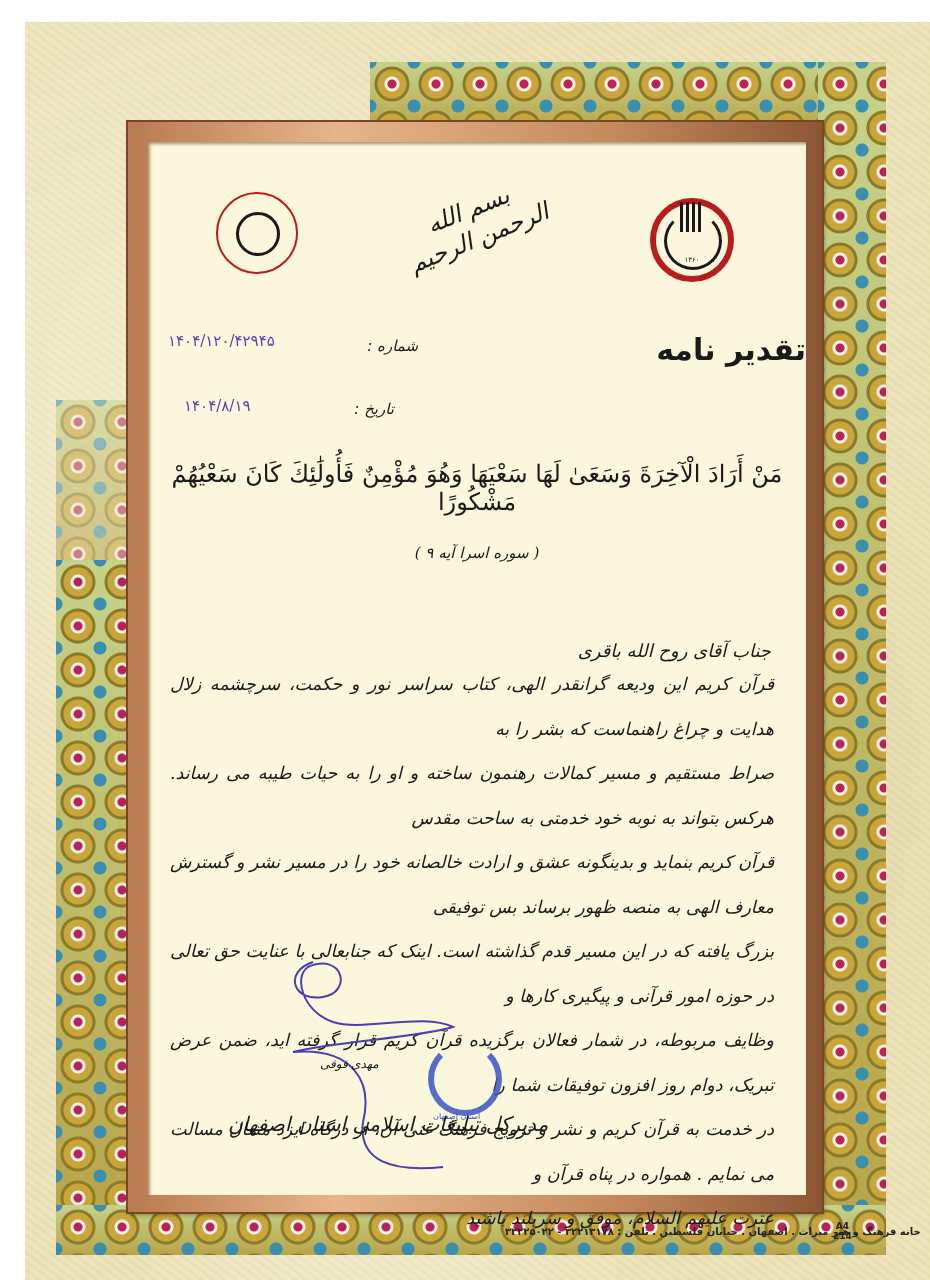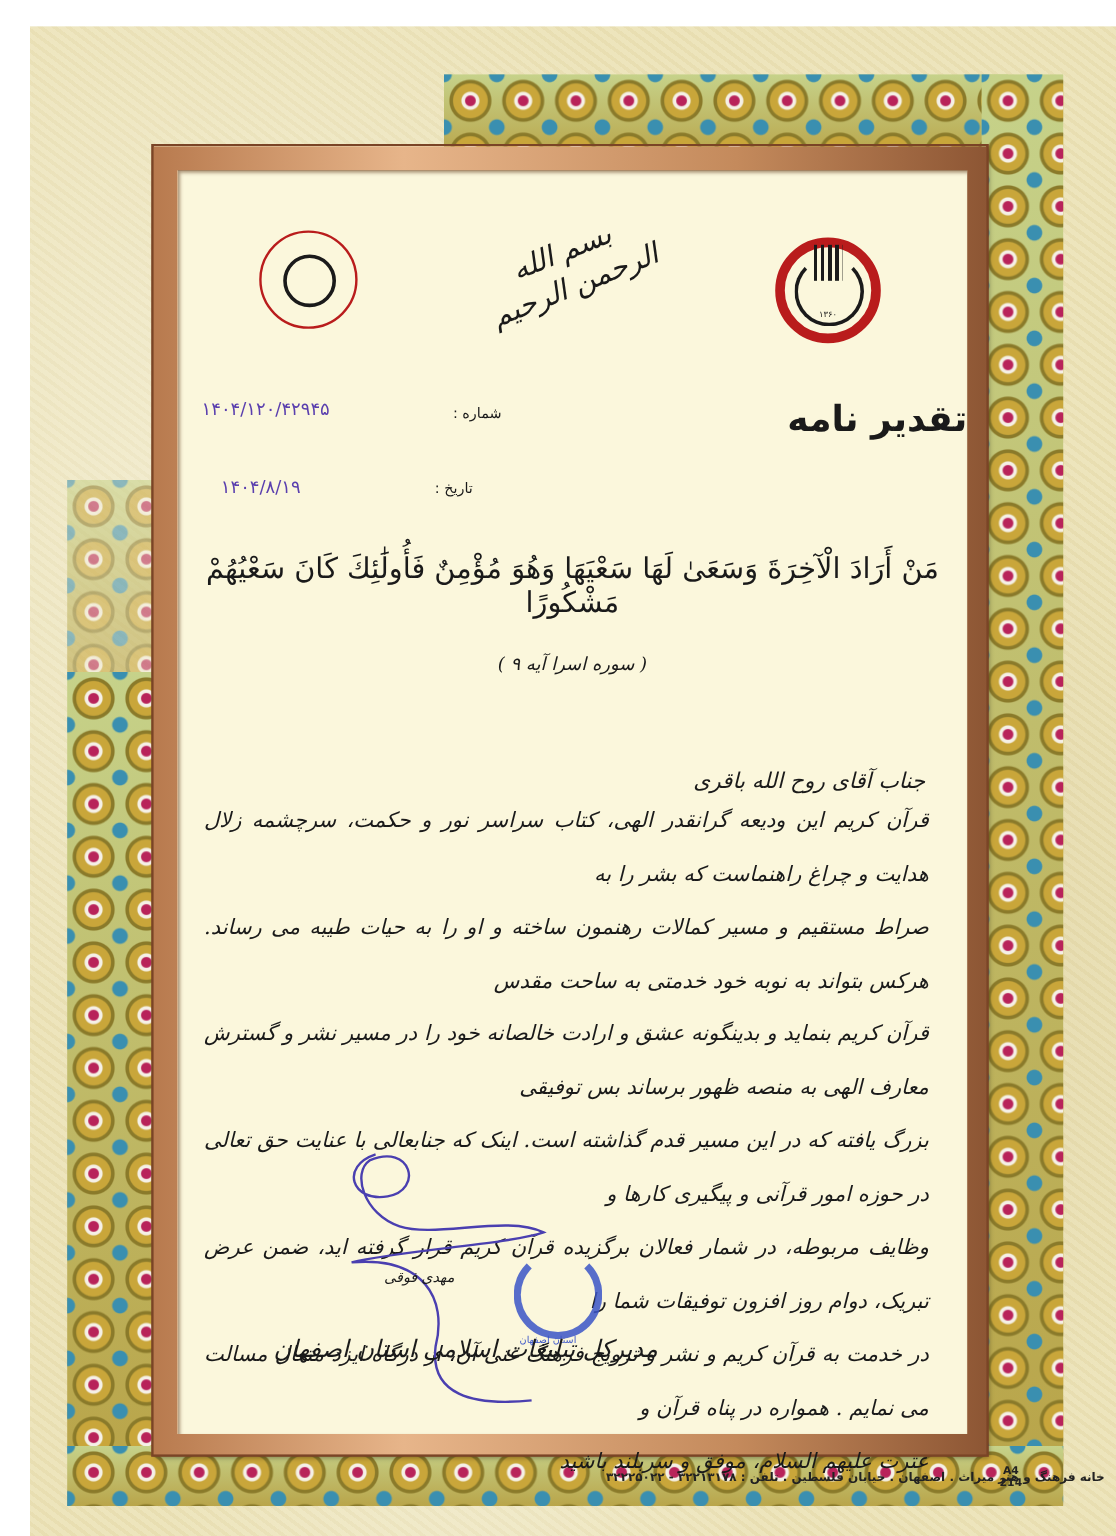--- a/index.html
+++ b/index.html
@@ -23,32 +23,32 @@
   .orn-right{left:818px;top:62px;width:68px;height:1160px;}
   .orn-left{left:56px;top:560px;width:72px;height:650px;}
   .orn-bottom{left:56px;top:1205px;width:830px;height:50px;}
   .orn-leftfade{left:56px;top:400px;width:72px;height:160px;opacity:.55;}
   .frame{position:absolute;left:128px;top:122px;width:694px;height:1090px;
     background:linear-gradient(90deg,#b87a4e,#e7b58a 30%,#c48a5c 70%,#8d5634);
     box-shadow:0 0 0 2px #7a4426, 2px 3px 4px rgba(0,0,0,.35);}
   .frame-inner{position:absolute;left:20px;top:20px;right:16px;bottom:17px;
     background:#fbf7dc;box-shadow:inset 2px 2px 3px rgba(90,50,20,.5);}
   .content{position:absolute;inset:0;direction:rtl;color:#1a1a1a;}
-  .logo{position:absolute;width:72px;height:72px;border:8px solid #b91c1c;border-radius:50%;}
+  .logo{position:absolute;width:72px;height:72px;border:6px solid #b91c1c;border-radius:50%;}
   .logo-right{right:72px;top:56px;}
   .logo-left{left:68px;top:50px;width:78px;height:78px;border-width:2px;}
   .logo-left::before{content:"";position:absolute;left:18px;top:18px;width:38px;height:38px;border:3px solid #1a1a1a;border-radius:50%;}
   .logo-right::before{content:"";position:absolute;left:8px;top:8px;width:52px;height:52px;border:3px solid #1a1a1a;border-radius:50%;border-top-color:transparent;}
   .logo .bars{position:absolute;left:24px;top:-2px;width:24px;height:30px;
     background:repeating-linear-gradient(90deg,#1a1a1a 0 3px,transparent 3px 6px);}
   .logo .yr{position:absolute;bottom:12px;left:0;right:0;text-align:center;font-size:7px;}
   .bismillah{position:absolute;left:255px;top:50px;width:160px;height:110px;text-align:center;
     font-family:"DejaVu Serif",serif;font-size:24px;line-height:30px;font-style:italic;transform:rotate(-22deg);}
   .title{position:absolute;left:0;right:0;top:190px;text-align:right;font-size:30px;font-weight:bold;font-family:"DejaVu Sans",sans-serif;}
-  .meta-label{position:absolute;font-size:12px;}
+  .meta-label{position:absolute;font-size:15px;font-style:italic;}
   .meta-val{position:absolute;font-size:15px;color:#5a3fae;direction:ltr;font-family:"DejaVu Sans",sans-serif;}
   .lbl-num{right:388px;top:195px;}
   .val-num{left:20px;top:190px;}
   .lbl-date{right:412px;top:258px;}
   .val-date{left:36px;top:255px;}
   .verse{position:absolute;left:10px;right:10px;top:318px;text-align:center;font-family:"DejaVu Serif",serif;font-size:24px;}
   .verse-ref{position:absolute;left:0;right:0;top:402px;text-align:center;font-size:15px;font-style:italic;font-family:"DejaVu Serif",serif;}
   .addressee{position:absolute;right:35px;top:470px;font-size:18px;font-style:italic;font-family:"DejaVu Serif",serif;margin-top:28px;}
   .body-text{position:absolute;right:32px;left:22px;top:520px;font-size:17.5px;line-height:44.5px;text-align:justify;font-style:italic;font-family:"DejaVu Serif",serif;}
   .body-text p{margin:0;}

